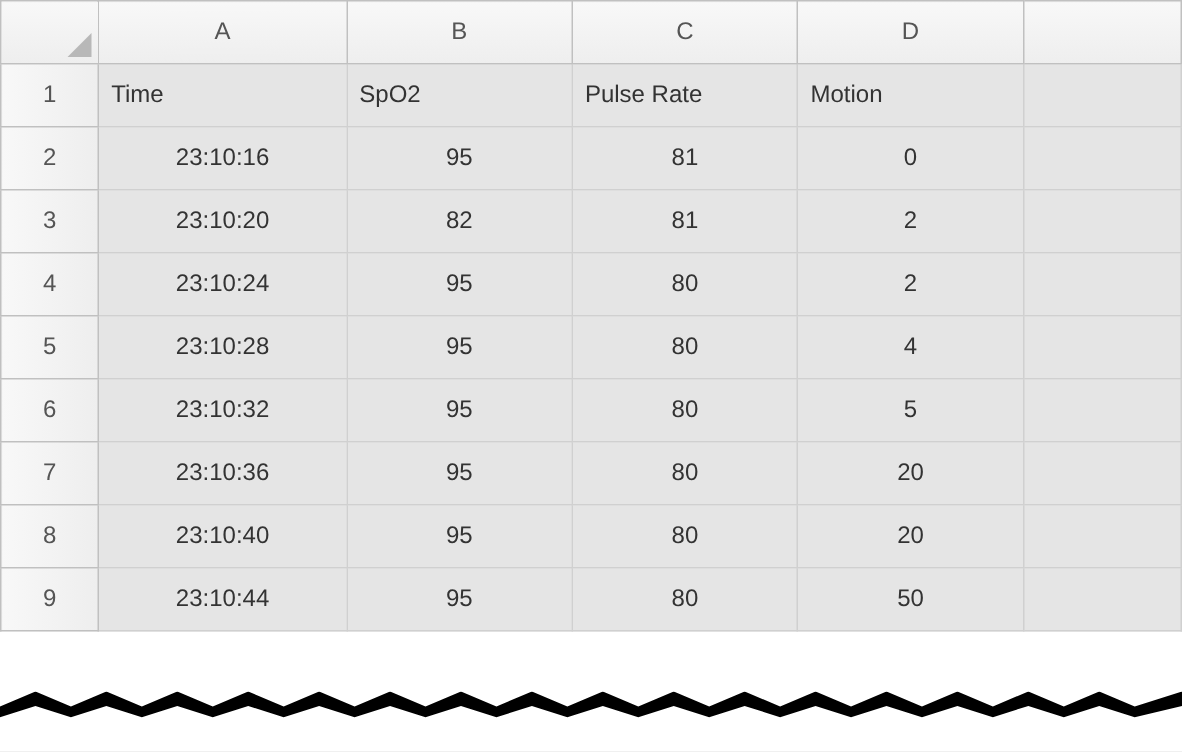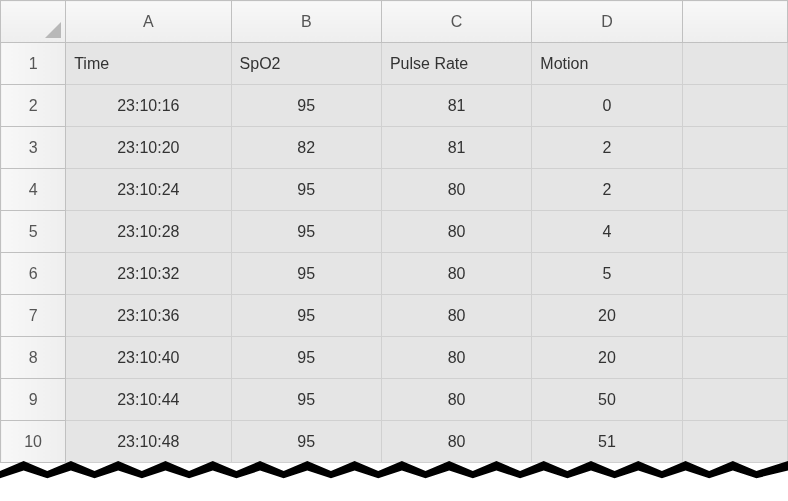--- a/index.html
+++ b/index.html
@@ -197,24 +197,16 @@
 
   <div class="row">
     <div class="cell row-header">9</div>
     <div class="cell data-cell text-right">23:10:44</div>
     <div class="cell data-cell text-right">95</div>
     <div class="cell data-cell text-right">80</div>
     <div class="cell data-cell text-right">50</div>
     <div class="cell data-cell"></div>
   </div>
 
-  <div class="row">
-    <div class="cell row-header">10</div>
-    <div class="cell data-cell text-right">23:10:48</div>
-    <div class="cell data-cell text-right">95</div>
-    <div class="cell data-cell text-right">80</div>
-    <div class="cell data-cell text-right">51</div>
-    <div class="cell data-cell"></div>
-  </div>
 </div>
 
 <div class="wavy-edge"></div>
 <div class="wavy-edge-white"></div>
 
 </body></html>

